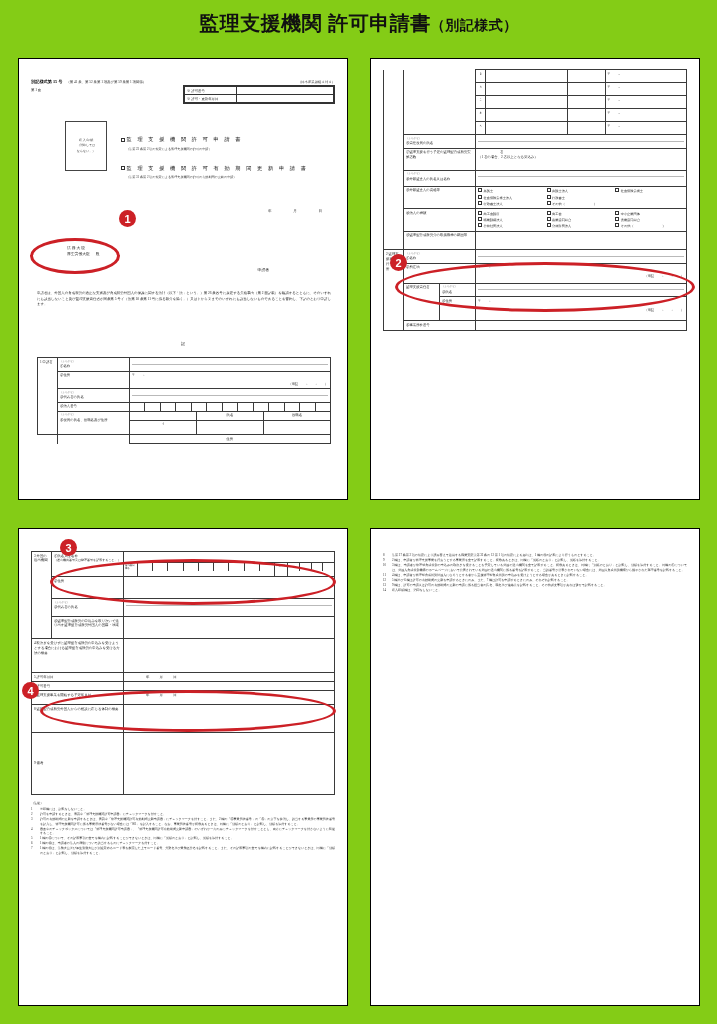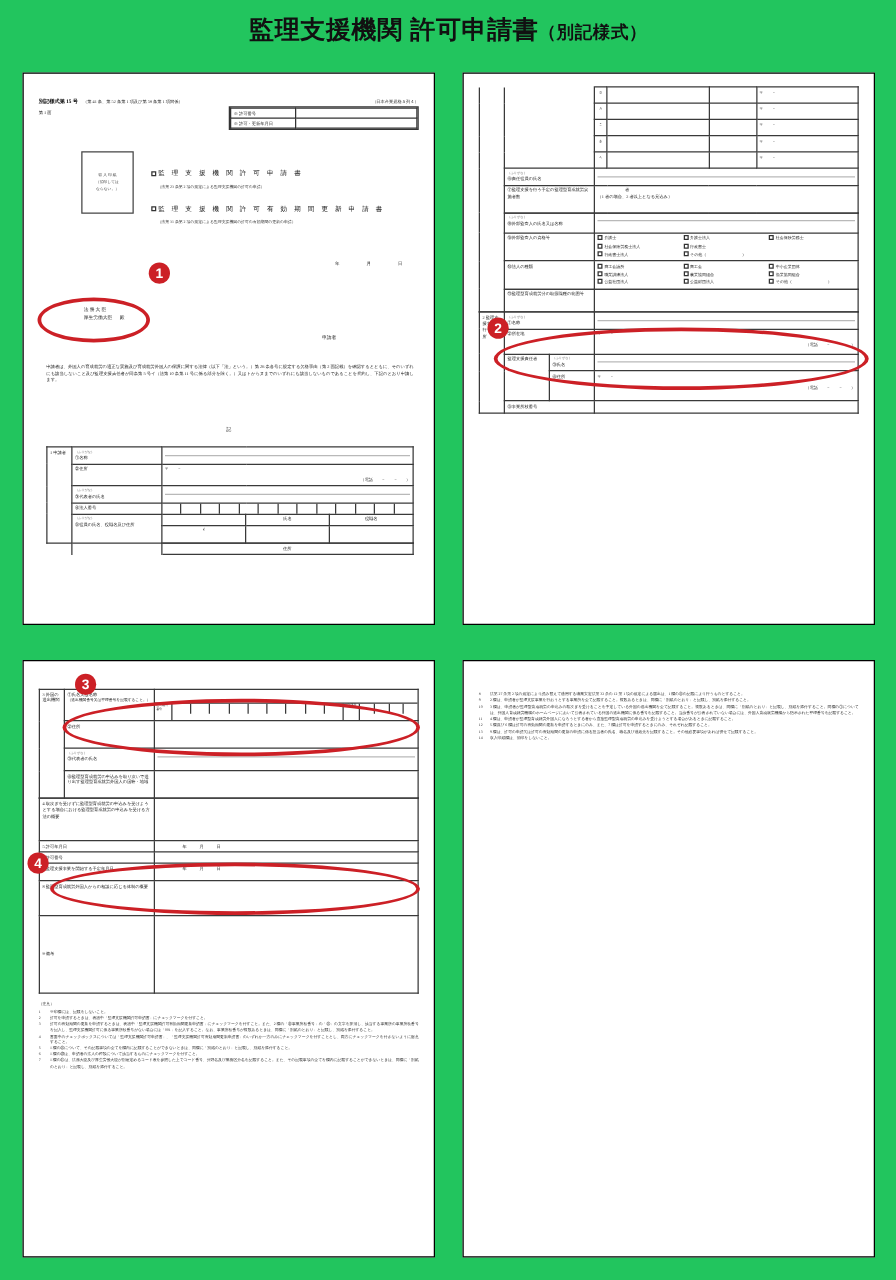--- a/index.html
+++ b/index.html
@@ -5,21 +5,21 @@
   * { box-sizing: border-box; }
   html, body {
     margin: 0; padding: 0;
     background: #ffffff;
     font-family: "Liberation Serif", "DejaVu Serif", serif;
   }
   #page {
     position: relative;
     width: 717px;
     height: 1024px;
-    background: #22c55e;
+    background: #84cc16;
     overflow: hidden;
   }
 
   
   .doc-title {
     position: absolute;
     top: 10px; left: 0; width: 717px;
     text-align: center;
     font-family: "Liberation Sans", "DejaVu Sans", sans-serif;
     font-weight: bold;

